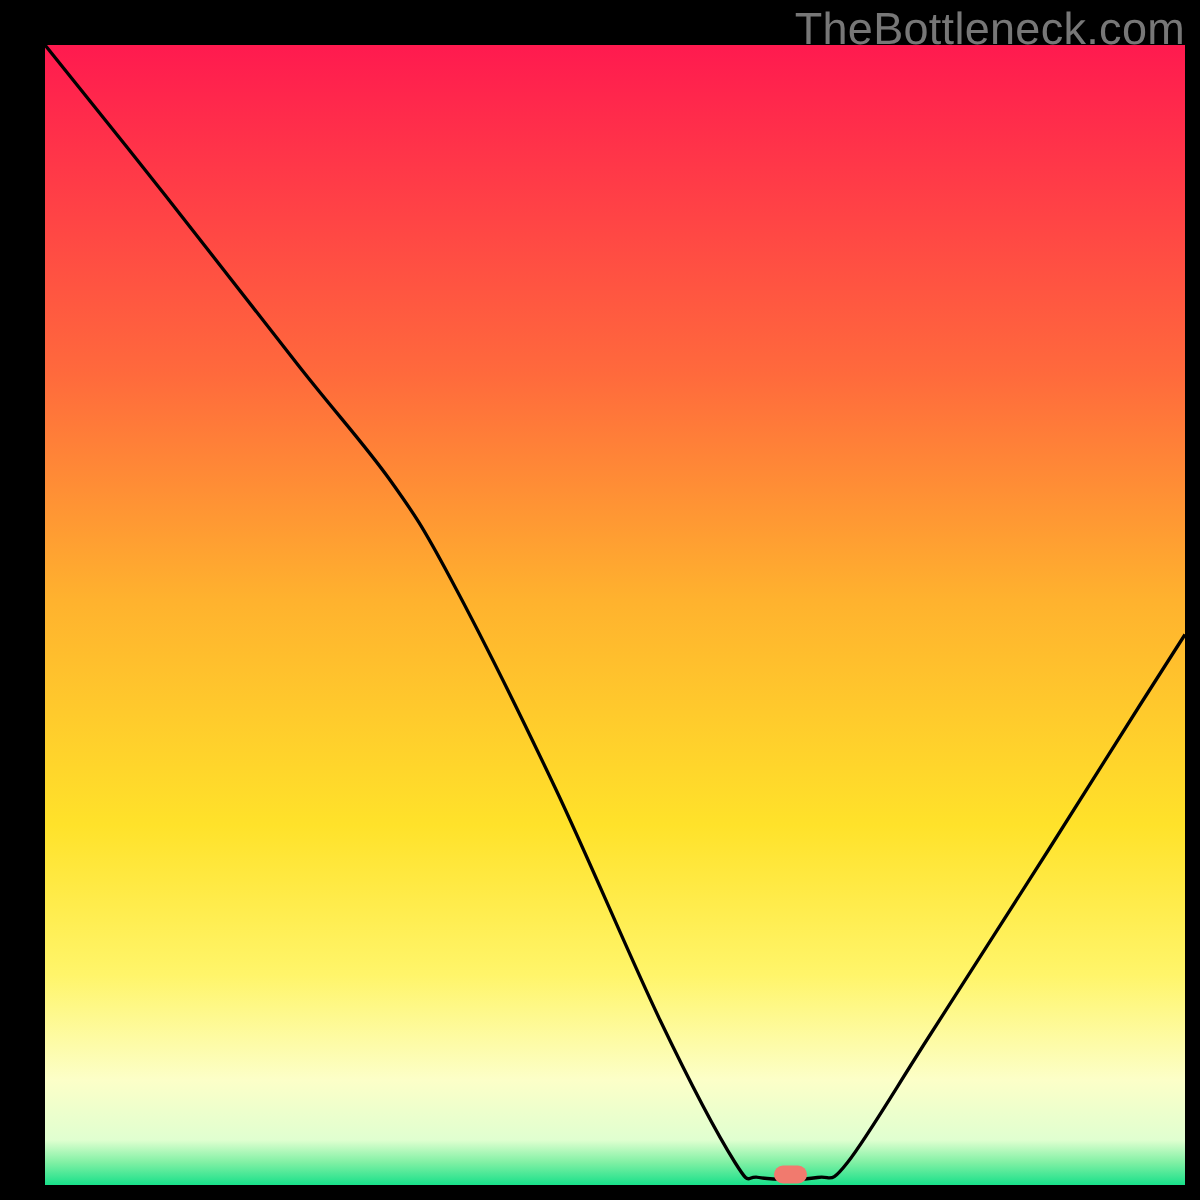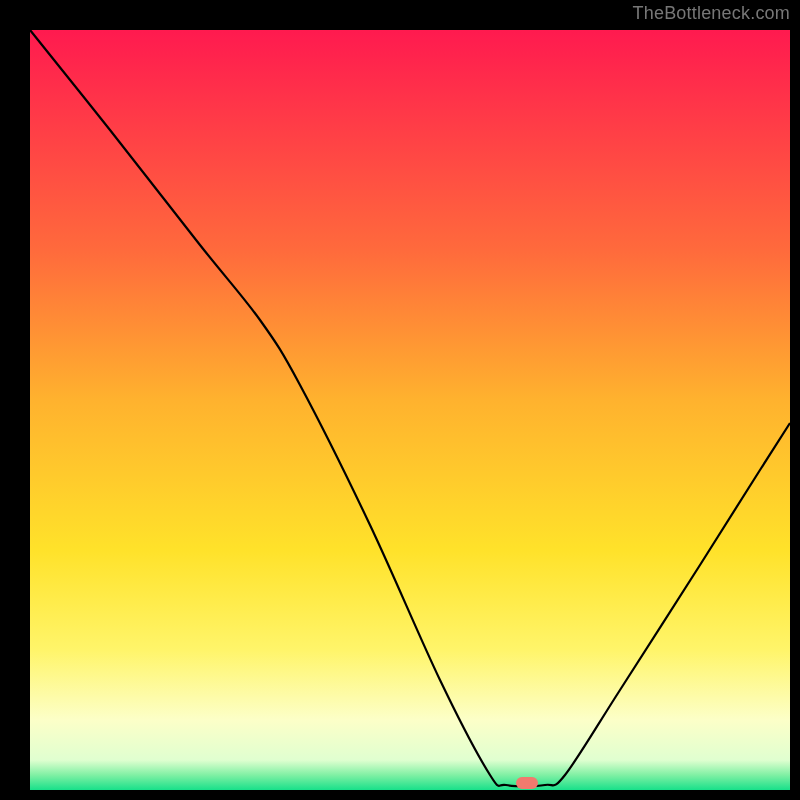--- a/index.html
+++ b/index.html
@@ -14,21 +14,21 @@
     position: relative;
     width: 800px;
     height: 800px;
   }
   .watermark {
     position: absolute;
     top: 3px;
     right: 10px;
     color: #777;
     font-family: Arial, Helvetica, sans-serif;
-    font-size: 18px;
+    font-size: 30px;
     font-weight: 500;
     z-index: 5;
     letter-spacing: 0.2px;
   }
   svg {
     position: absolute;
     top: 0;
     left: 0;
   }
   .curve {

